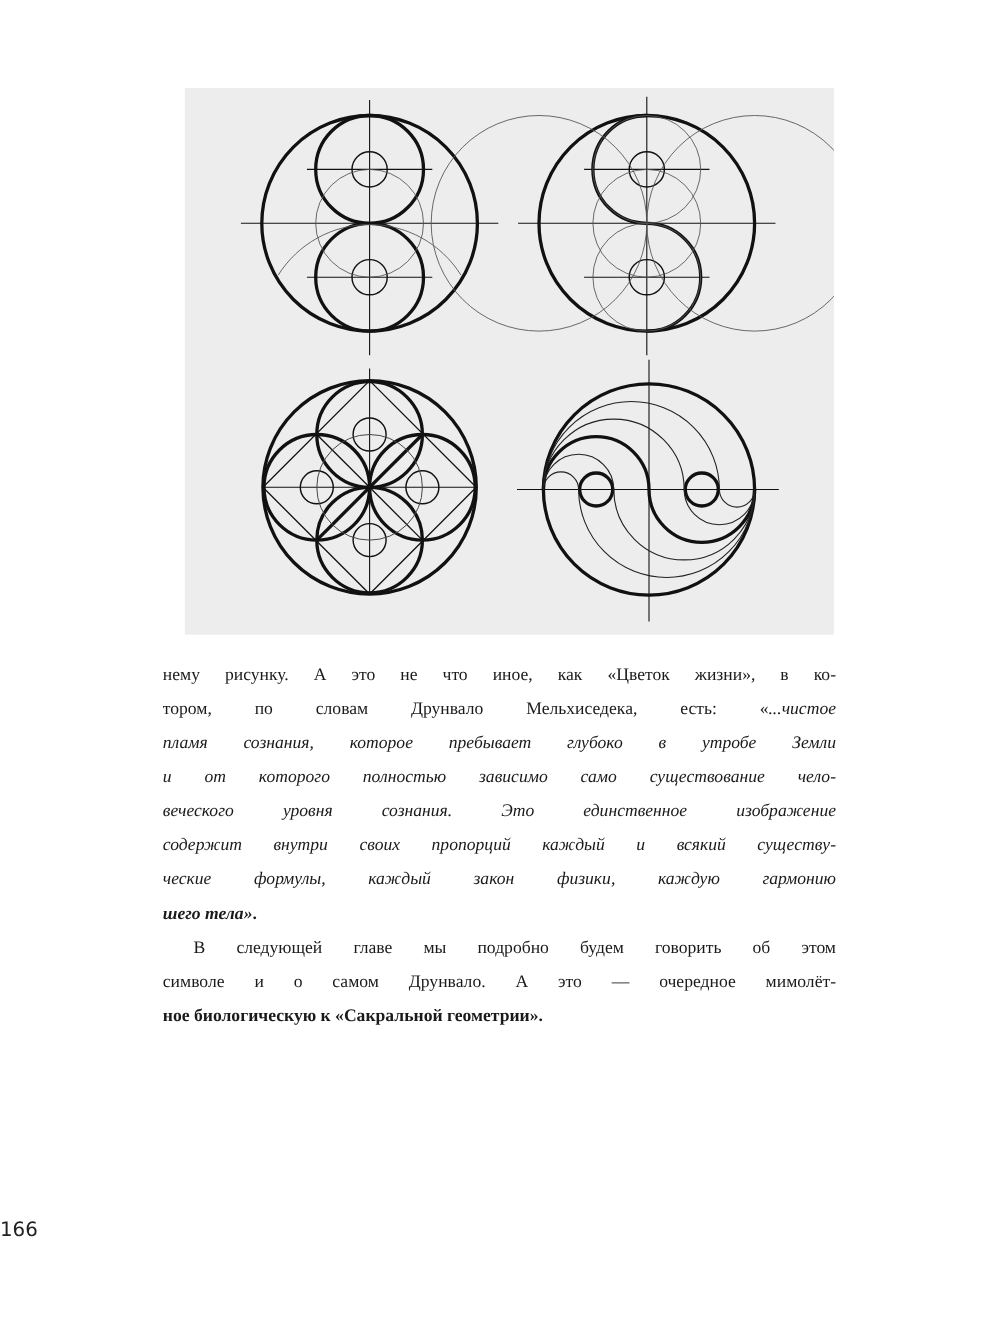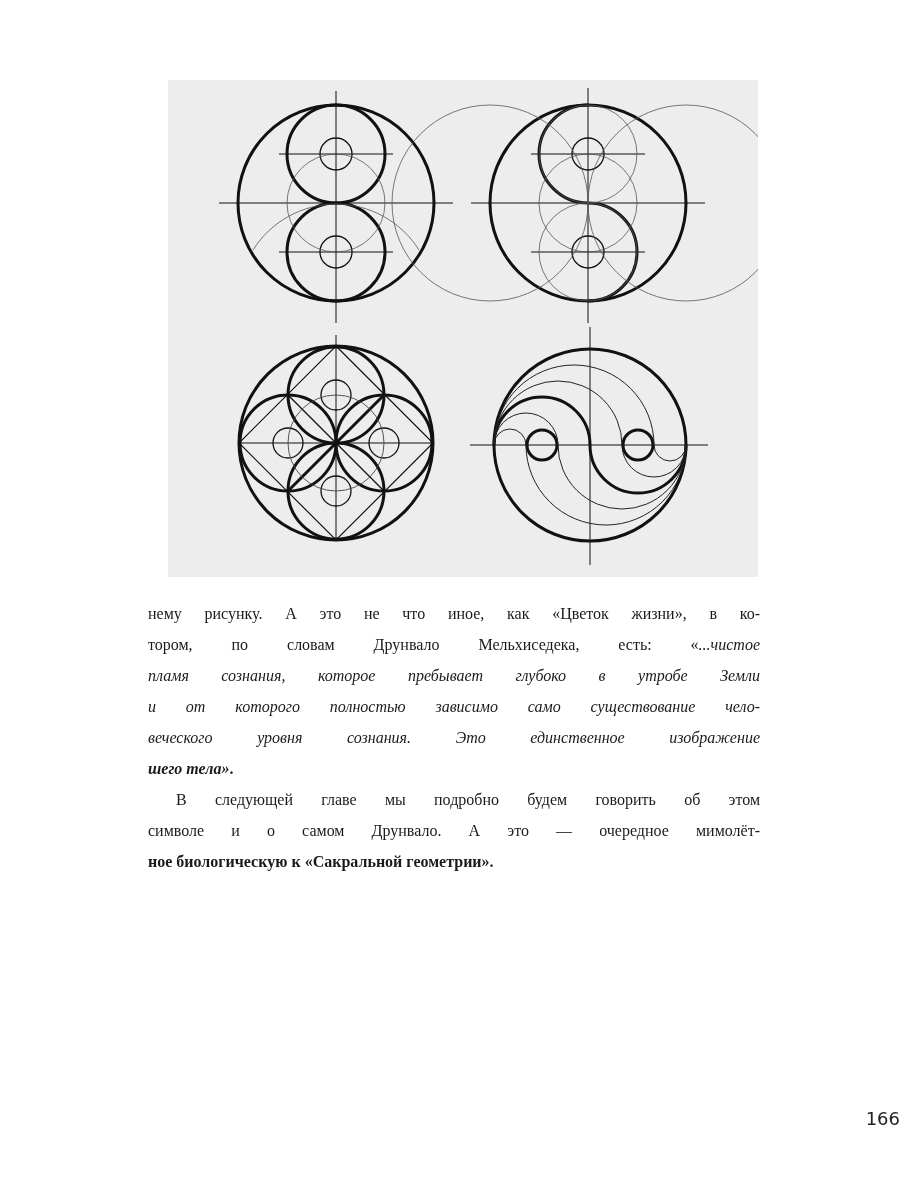--- a/index.html
+++ b/index.html
@@ -5,21 +5,21 @@
   html, body { margin:0; padding:0; background:#ffffff; }
   body { width:900px; height:1200px; position:relative; overflow:hidden; }
   .figure-panel { position:absolute; left:168px; top:80px; width:590px; height:497px; background:#ededed; }
   .figure-panel svg { position:absolute; left:0; top:0; }
   .text-block { position:absolute; left:148px; top:598px; width:612px;
     font-family:"Liberation Serif", "DejaVu Serif", serif; font-size:16px; line-height:31px; color:#1a1a1a; }
   .line { display:block; white-space:nowrap; text-align:justify; text-align-last:justify; height:31px; }
   .line.last { text-align-last:left;font-weight:bold; }
   .indent { padding-left:28px; }
   .it { font-style:italic; }
-  .page-number { position:absolute; left:0; width:900px; top:1108px; text-align:right;
+  .page-number { position:absolute; left:0; width:900px; top:1108px; text-align:left;
     font-family:"DejaVu Sans", sans-serif; font-size:18px; color:#222; }
 </style>
 </head>
 <body>
 
 <div class="figure-panel">
   <svg width="590" height="497" viewBox="0 0 590 497">
     <g fill="none" stroke="#111">
 
       <g transform="translate(168,123)">
@@ -89,19 +89,21 @@
     </g>
   </svg>
 </div>
 
 <div class="text-block" id="text-block">
     <span class="line"><span>нему рисунку. А это не что иное, как «Цветок жизни», в ко-</span></span>
     <span class="line"><span>тором, по словам Друнвало Мельхиседека, есть: «</span><span class="it">...чистое</span></span>
     <span class="line"><span class="it">пламя сознания, которое пребывает глубоко в утробе Земли</span></span>
     <span class="line"><span class="it">и от которого полностью зависимо само существование чело-</span></span>
     <span class="line"><span class="it">веческого уровня сознания. Это единственное изображение</span></span>
+    <span class="line"><span class="it">содержит внутри своих пропорций каждый и всякий существу-</span></span>
+    <span class="line"><span class="it">ческие формулы, каждый закон физики, каждую гармонию</span></span>
     <span class="line last"><span class="it">шего тела»</span><span>.</span></span>
     <span class="line indent"><span>В следующей главе мы подробно будем говорить об этом</span></span>
     <span class="line"><span>символе и о самом Друнвало. А это — очередное мимолёт-</span></span>
     <span class="line last"><span>ное биологическую к «Сакральной геометрии».</span></span>
   </div>
 
 <div class="page-number">166</div>
 
 </body></html>

